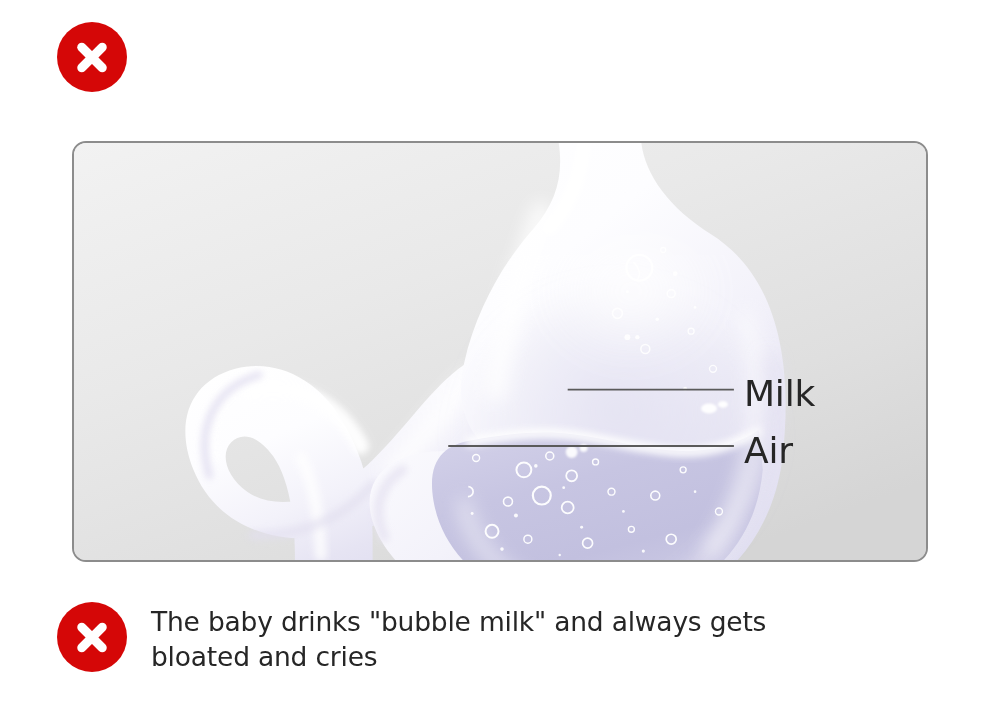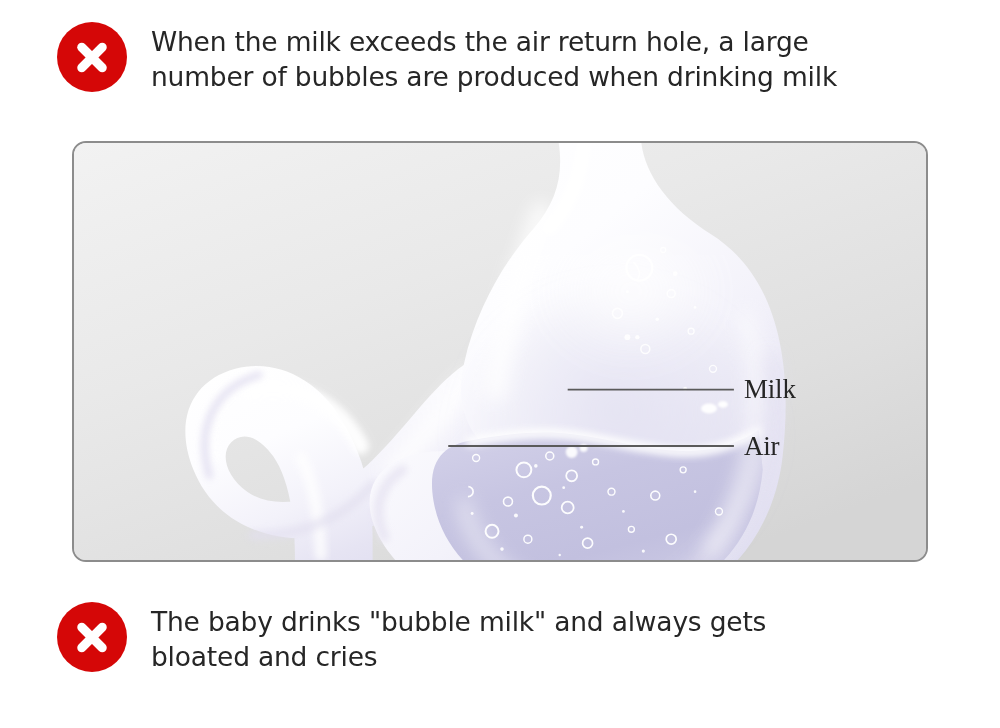--- a/index.html
+++ b/index.html
@@ -80,37 +80,34 @@
     left: 0;
     top: 0;
     width: 100%;
     height: 100%;
     display: block;
   }
 
   
   .leader-label {
     position: absolute;
-    font-size: 27px;
+    font-size: 36px;
     line-height: 1;
     color: #262626;
     font-weight: 500;
     letter-spacing: -0.2px;
-    font-family: Liberation Serif, serif;
   }
   .leader-label.milk { left: 744px; top: 376px; }
   .leader-label.air  { left: 744px; top: 433px; text-align: center; }
 </style>
 </head>
 <body>
 
 <div class="callout top">
   <div class="cross-badge"></div>
-  <div class="callout-text">When the milk exceeds the air return hole, a large
-number of bubbles are produced when drinking milk</div>
 </div>
 
 <div class="panel">
   <svg class="panel-svg" viewBox="0 0 856 421" preserveAspectRatio="none">
     <defs>
 
       <linearGradient id="bgGrad" x1="0" y1="0" x2="0.75" y2="1">
         <stop offset="0%" stop-color="#f2f2f2"></stop>
         <stop offset="40%" stop-color="#e9e9e9"></stop>
         <stop offset="75%" stop-color="#dfdfdf"></stop>

